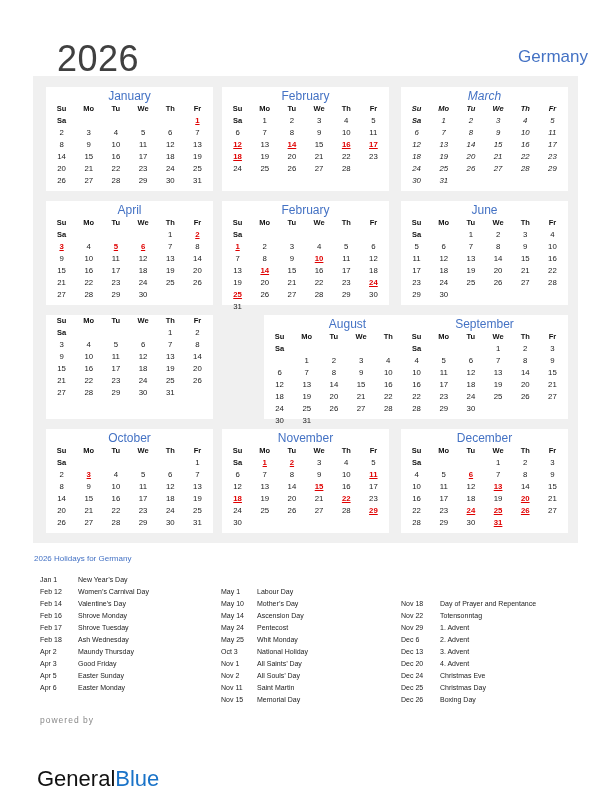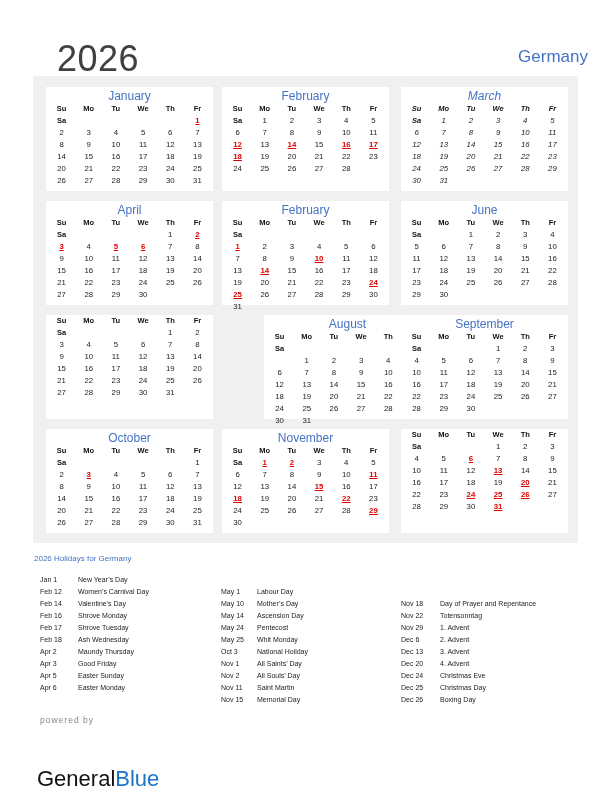--- a/index.html
+++ b/index.html
@@ -523,20 +523,21 @@
         <div class="day">24</div>
         <div class="day">25</div>
         <div class="day">26</div>
         <div class="day">27</div>
         <div class="day">28</div>
         <div class="day holiday">29</div>
         <div class="day">30</div>
       </div>
     </div>
     <div class="month" style="left: 401px; top: 429px;">
+      <div class="month-title">December</div>
       <div class="grid">
         <div class="dow">Su</div>
         <div class="dow">Mo</div>
         <div class="dow">Tu</div>
         <div class="dow">We</div>
         <div class="dow">Th</div>
         <div class="dow">Fr</div>
         <div class="dow">Sa</div>
         <div class="day"></div>
         <div class="day"></div>

